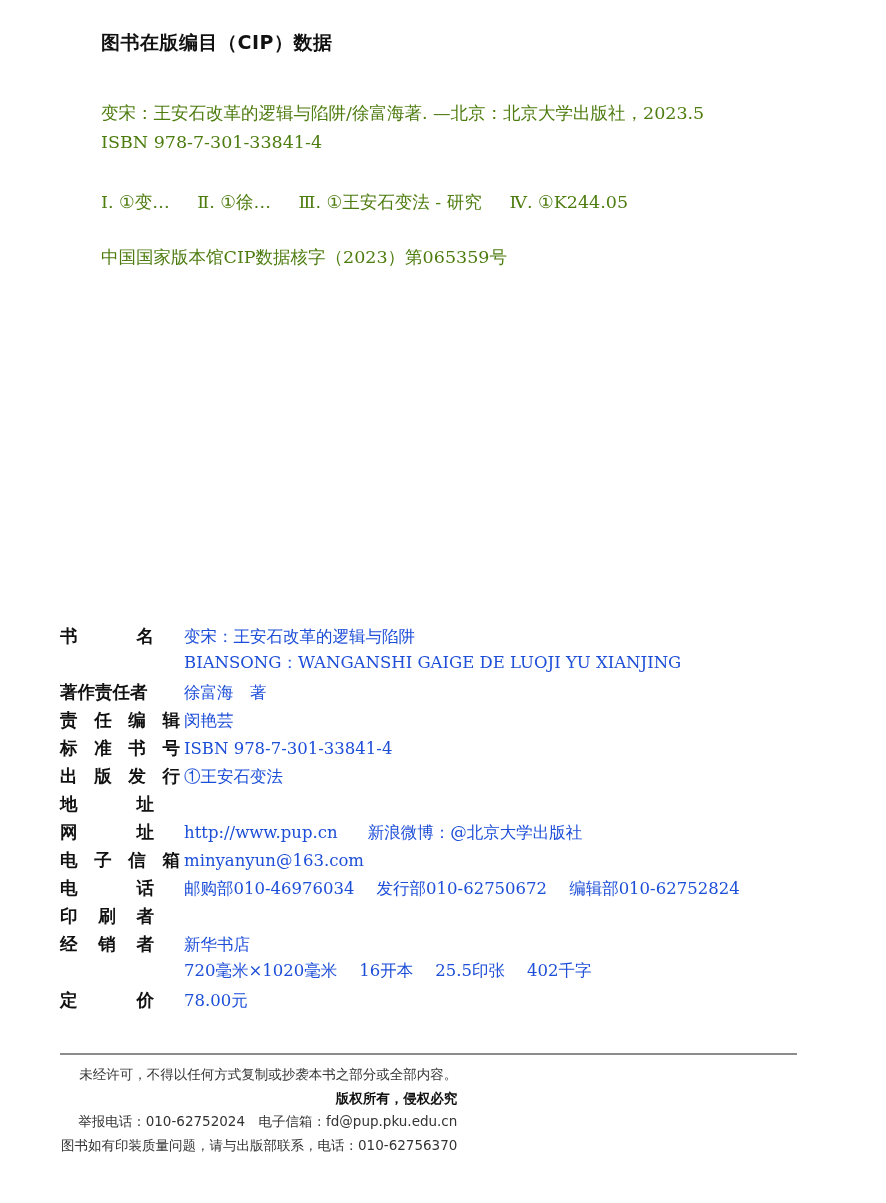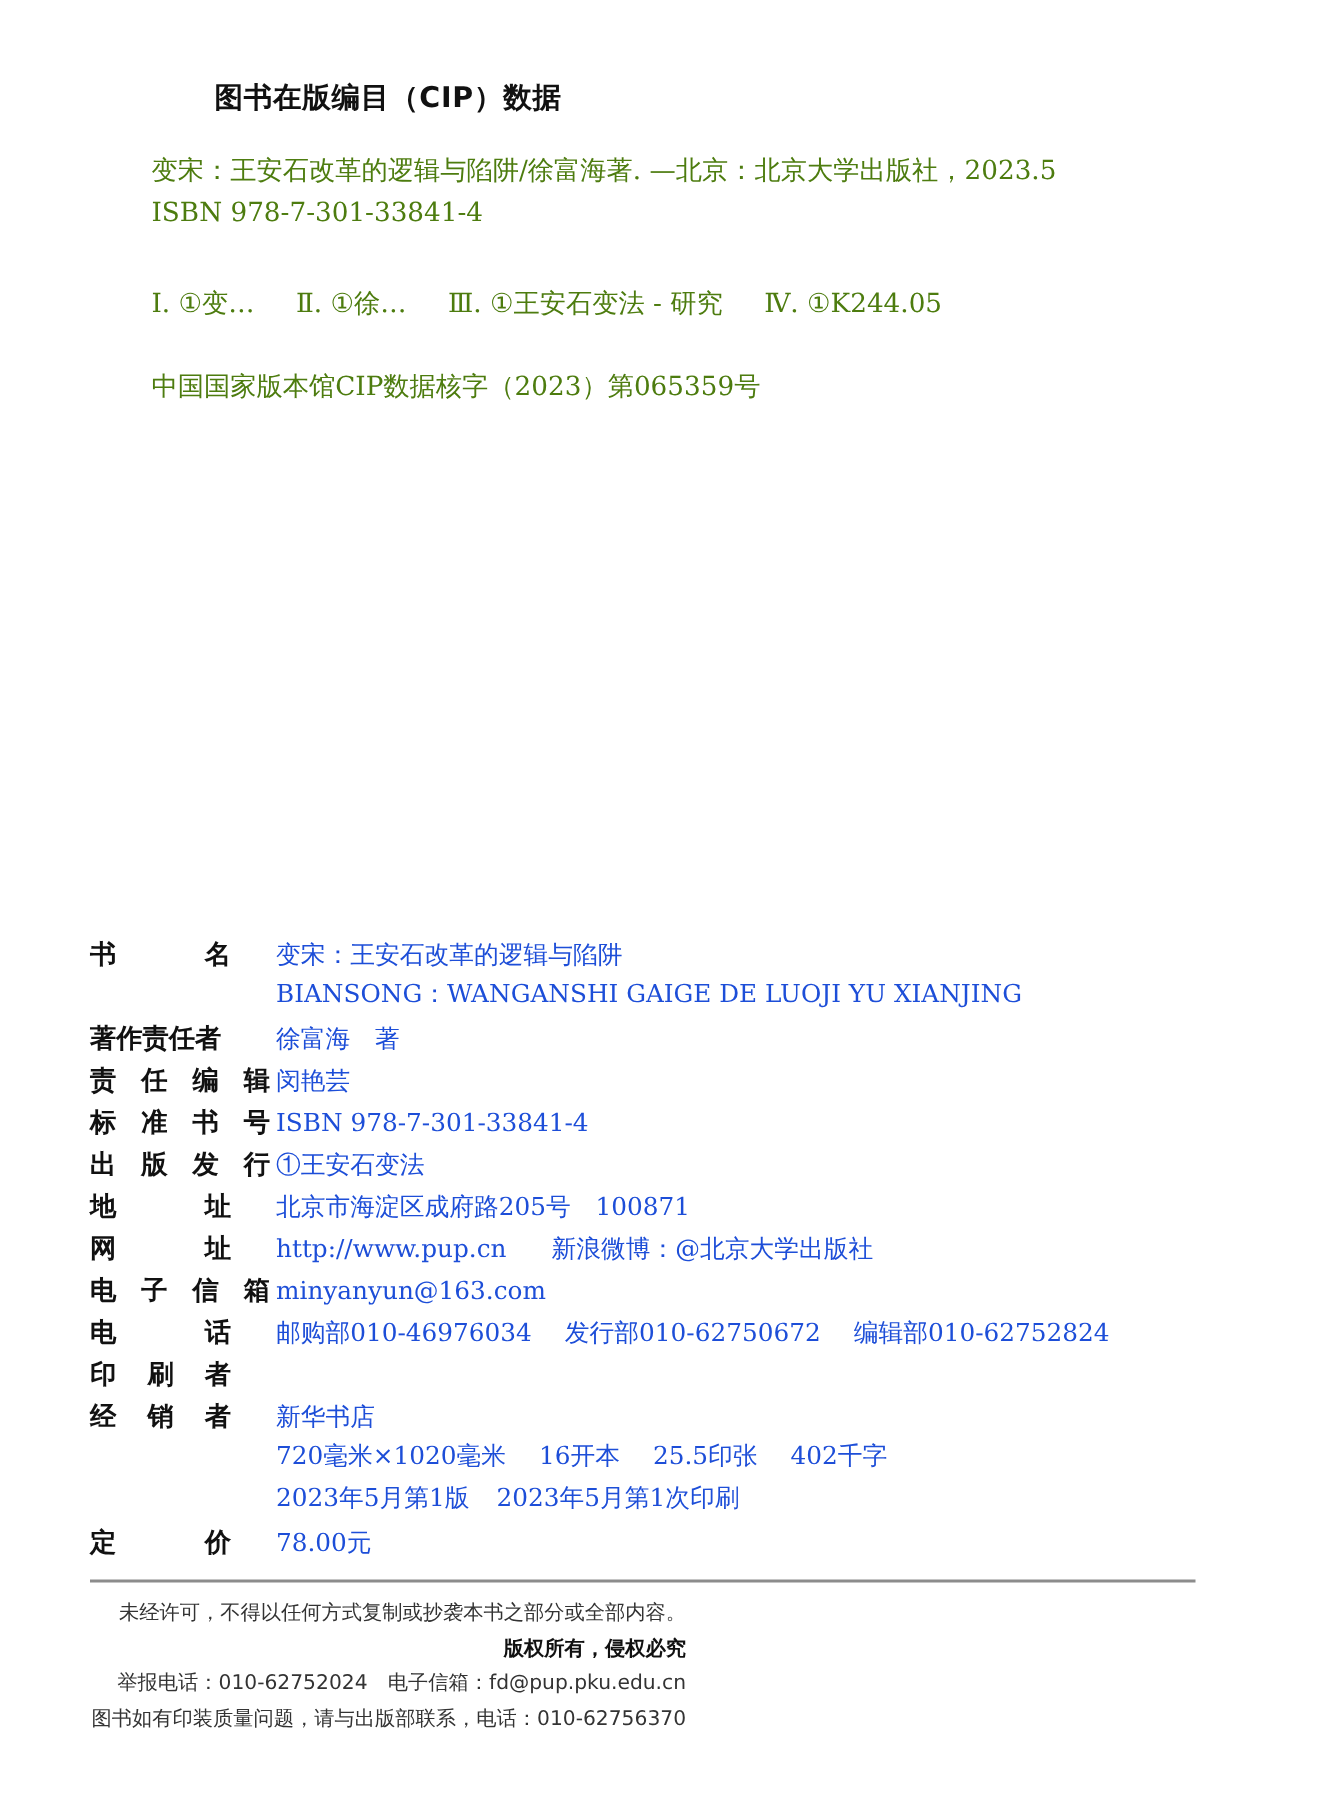--- a/index.html
+++ b/index.html
@@ -11,27 +11,26 @@
       width: 886px;
       height: 1203px;
       position: relative;
       overflow: hidden;
       color: #1a1a1a;
       font-family: "DejaVu Sans", "Liberation Sans", sans-serif;
     }
     .cip-title {
       position: absolute;
       left: 101px;
-      top: 52px;
+      top: 30px;
       font-size: 19px;
       font-weight: bold;
       letter-spacing: 0.5px;
       color: #111;
       white-space: nowrap;
-      margin-left: 42px;
     }
     .cip-line {
       position: absolute;
       left: 101px;
       font-family: "DejaVu Serif", "Liberation Serif", serif;
       font-size: 17.5px;
       color: #4d7c0f;
       white-space: nowrap;
     }
     .cip-line.l1 { top: 101px; }
@@ -159,21 +158,20 @@
       <span>行</span>
     </div>
     <div class="info-value">①王安石变法</div>
   </div>
 
   <div class="info-row">
     <div class="info-label">
       <span>地</span>
       <span>址</span>
     </div>
-    <div class="info-value">北京市海淀区成府路205号　100871</div>
   </div>
 
   <div class="info-row">
     <div class="info-label">
       <span>网</span>
       <span>址</span>
     </div>
     <div class="info-value">
       <span>http://www.pup.cn</span><span class="gap" style="width:30px"></span><span>新浪微博：@北京大学出版社</span>
     </div>
@@ -217,26 +215,20 @@
     <div class="info-value">新华书店</div>
   </div>
 
   <div class="info-row">
     <div class="info-label"></div>
     <div class="info-value">
       <span>720毫米×1020毫米</span><span class="gap"></span><span>16开本</span><span class="gap"></span><span>25.5印张</span><span class="gap"></span><span>402千字</span>
     </div>
   </div>
 
-  <div class="info-row">
-    <div class="info-label"></div>
-    <div class="info-value">
-      <span>2023年5月第1版</span><span class="gap" style="width:18px"></span><span>2023年5月第1次印刷</span>
-    </div>
-  </div>
 
   <div class="info-row">
     <div class="info-label">
       <span>定</span>
       <span>价</span>
     </div>
     <div class="info-value">78.00元</div>
   </div>
 </div>
 

